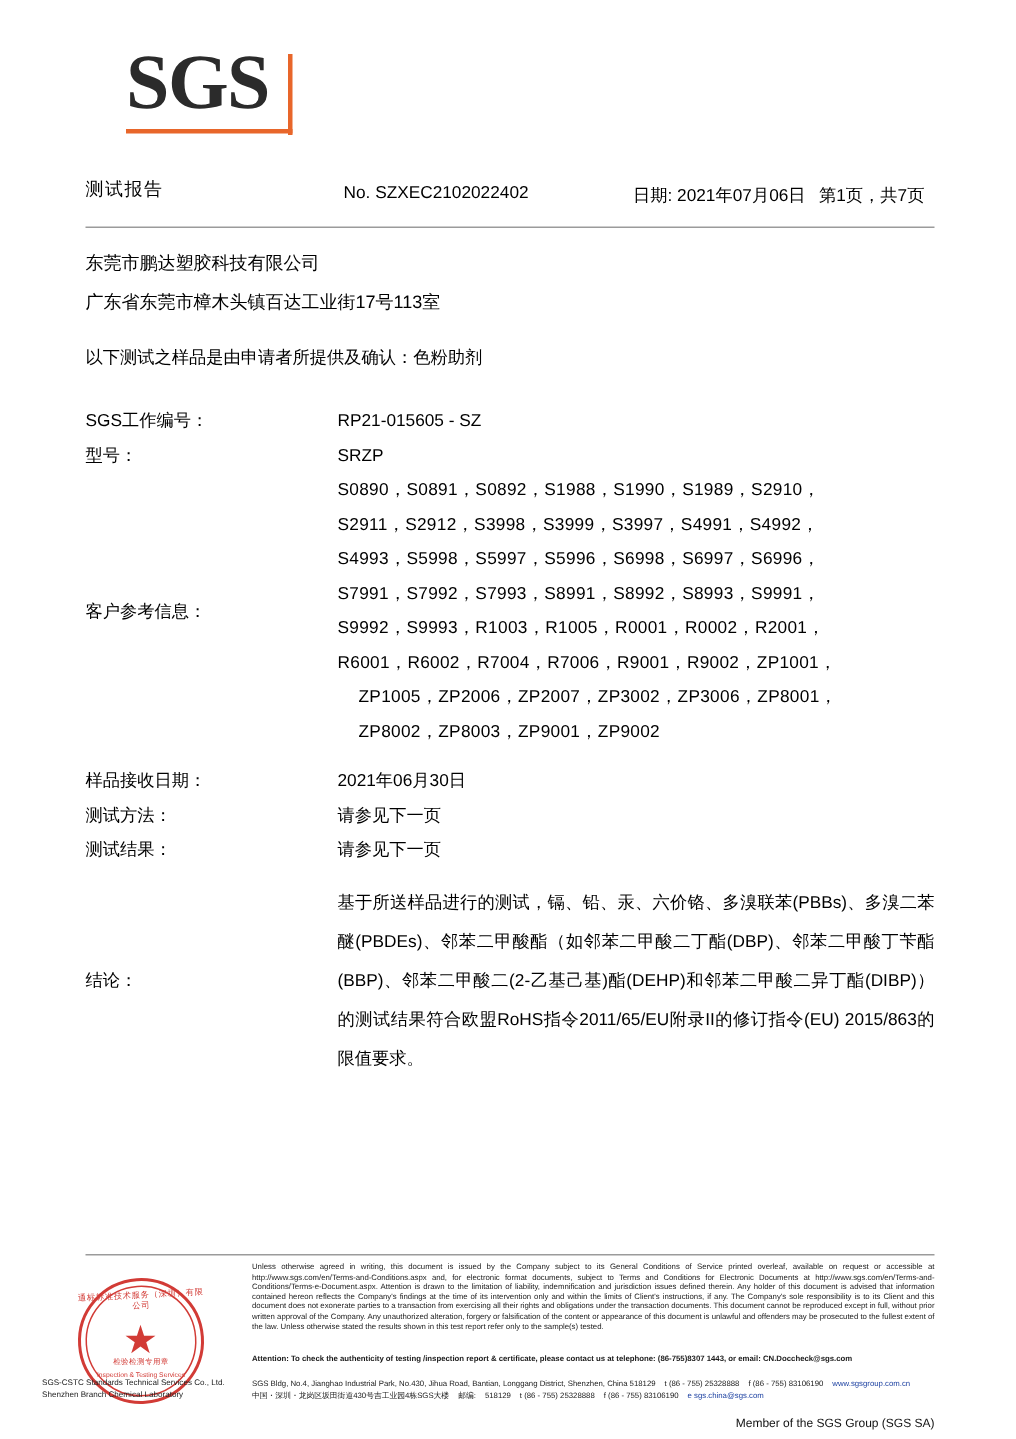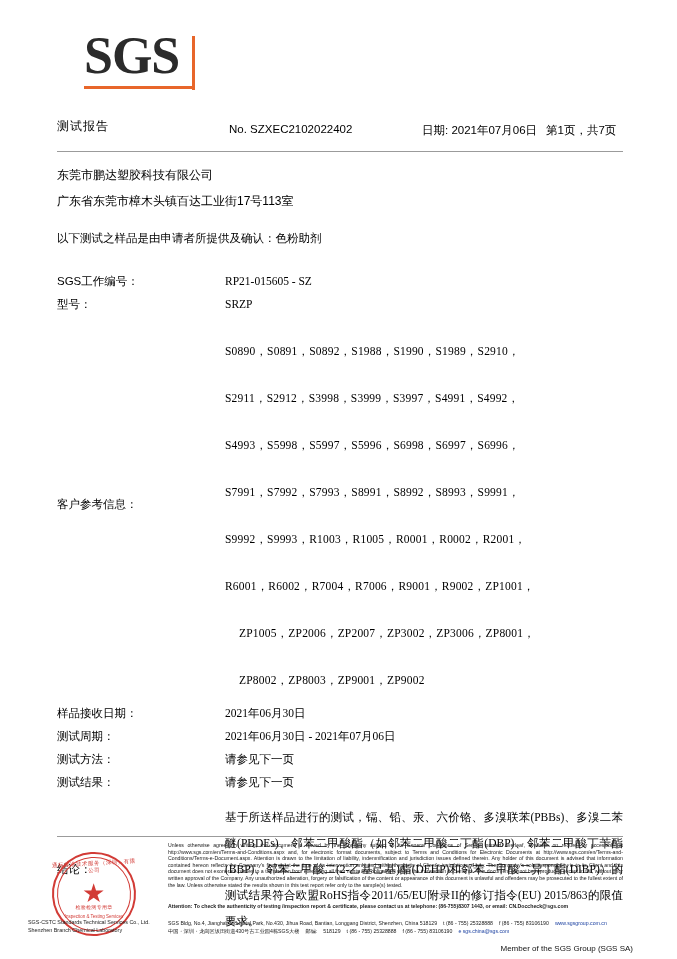--- a/index.html
+++ b/index.html
@@ -131,27 +131,25 @@
     width: 168px;
     flex: 0 0 168px;
     font-size: 11.5px;
     line-height: 23px;
     white-space: nowrap;
   }
   .field-value {
     flex: 1;
     font-size: 11.5px;
     line-height: 23px;
-    font-family: Liberation Serif, serif;
   }
   .ref-lines div {
     font-size: 11.5px;
     line-height: 23px;
     letter-spacing: 0.2px;
-    margin-top: 24px;
   }
   .ref-indent-2 {
     padding-left: 14px;
   }
   .spacer-sm { height: 10px; }
 
   .conclusion {
     font-size: 11.5px;
     line-height: 26px;
     text-align: justify;
@@ -271,21 +269,21 @@
     line-height: 7.6px;
     color: #1a1a1a;
   }
   .footer-addr .blue { color: #1a3fa0; }
   .footer-addr-row {
     display: flex;
     gap: 6px;
   }
   .footer-member {
     position: absolute;
-    right: 44px;
+    right: 54px;
     top: 944px;
     font-size: 8px;
     color: #111;
   }
 </style>
 </head>
 <body>
 
 <div class="page">
 
@@ -336,24 +334,20 @@
       </div>
     </div>
 
     <div class="spacer-sm"></div>
 
     <div class="field-row">
       <div class="field-label">样品接收日期：</div>
       <div class="field-value">2021年06月30日</div>
     </div>
     <div class="field-row">
-      <div class="field-label">测试周期：</div>
-      <div class="field-value">2021年06月30日 - 2021年07月06日</div>
-    </div>
-    <div class="field-row">
       <div class="field-label">测试方法：</div>
       <div class="field-value">请参见下一页</div>
     </div>
     <div class="field-row">
       <div class="field-label">测试结果：</div>
       <div class="field-value">请参见下一页</div>
     </div>
 
     <div class="spacer-sm"></div>
 

